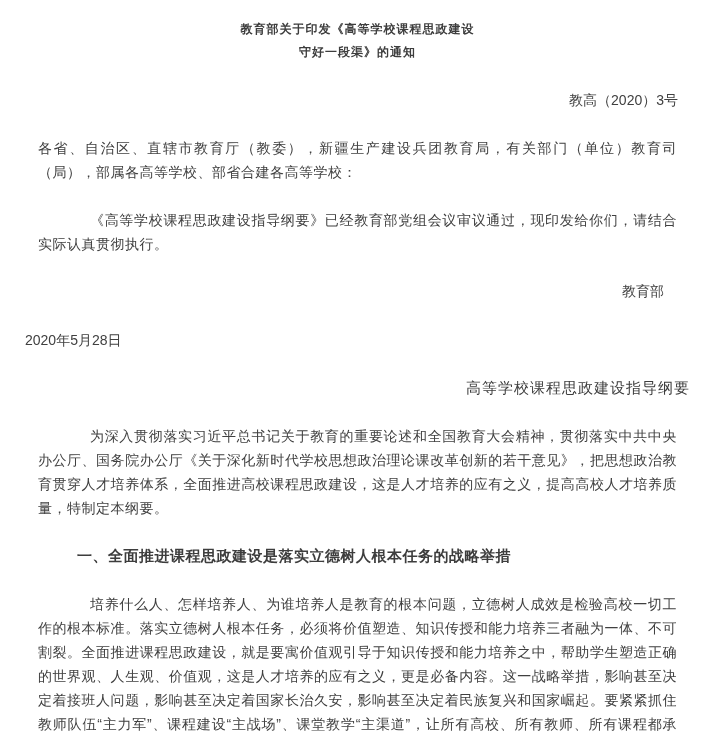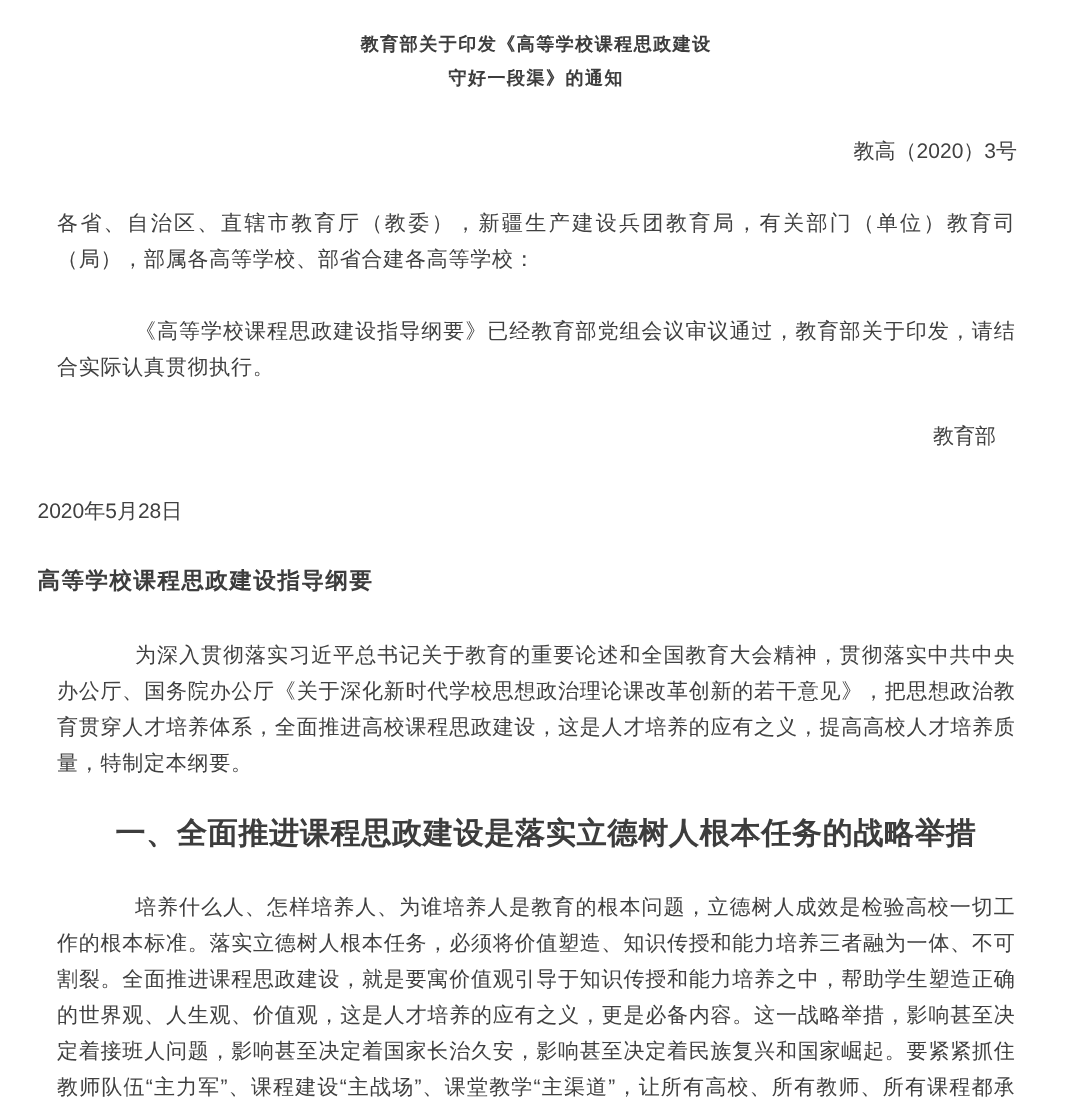--- a/index.html
+++ b/index.html
@@ -52,31 +52,31 @@
     font-family: Liberation Serif, serif;
   }
   .doc-date {
     text-align: left;
     font-size: 14px;
     line-height: 24px;
     margin: 24px 0;
     padding-right: 20px;
   }
   .outline-title {
-    text-align: left;
-    font-weight: bold;
+    text-align: right;
+    font-weight: normal;
     font-size: 15px;
     line-height: 24px;
     margin: 24px 0;
     color: #3d3d3d;
     letter-spacing: 1px;
   }
   .section-heading {
     font-weight: bold;
-    font-size: 20px;
+    font-size: 15px;
     line-height: 24px;
     margin: 24px 0;
     text-indent: 52px;
     color: #3d3d3d;
     letter-spacing: 0.5px;
   }
 </style>
 </head>
 <body>
 
@@ -84,21 +84,21 @@
 
   <h1 class="notice-title">
     <span>教育部关于印发《高等学校课程思政建设</span><br>
     <span>守好一段渠》的通知</span>
   </h1>
 
   <div class="doc-number">教高（2020）3号</div>
 
   <p class="body-text">各省、自治区、直辖市教育厅（教委），新疆生产建设兵团教育局，有关部门（单位）教育司（局），部属各高等学校、部省合建各高等学校：</p>
 
-  <p class="body-text indent">《高等学校课程思政建设指导纲要》已经教育部党组会议审议通过，教育部关于印发，请结合实际认真贯彻执行。</p>
+  <p class="body-text indent">《高等学校课程思政建设指导纲要》已经教育部党组会议审议通过，现印发给你们，请结合实际认真贯彻执行。</p>
 
   <div class="signature">教育部</div>
 
   <div class="doc-date">2020年5月28日</div>
 
   <h2 class="outline-title">高等学校课程思政建设指导纲要</h2>
 
   <p class="body-text indent">为深入贯彻落实习近平总书记关于教育的重要论述和全国教育大会精神，贯彻落实中共中央办公厅、国务院办公厅《关于深化新时代学校思想政治理论课改革创新的若干意见》，把思想政治教育贯穿人才培养体系，全面推进高校课程思政建设，这是人才培养的应有之义，提高高校人才培养质量，特制定本纲要。</p>
 
   <h3 class="section-heading">一、全面推进课程思政建设是落实立德树人根本任务的战略举措</h3>

